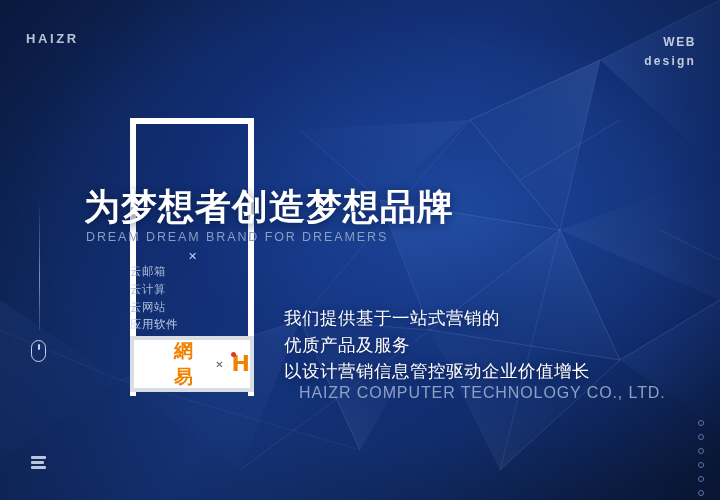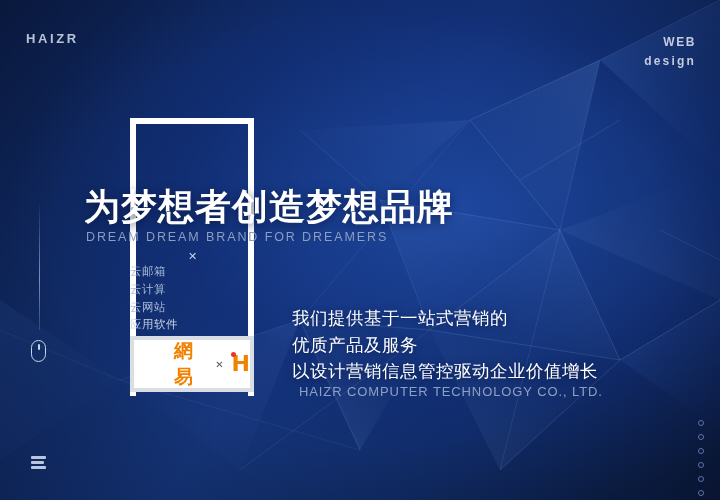--- a/index.html
+++ b/index.html
@@ -43,23 +43,23 @@
 
   
   .logocard{position:absolute;left:130px;top:336px;width:124px;height:56px;background:#ffffff;border:4px solid #d9dde4;
     display:flex;align-items:center;justify-content:center;gap:8px;padding-left:40px;}
   .ne{color:#f08200;font-size:19px;font-weight:bold;font-family:"DejaVu Sans","Liberation Sans",sans-serif;letter-spacing:0px;}
   .xsep{color:#5a5a5a;font-size:10px;font-weight:bold;}
   .hmark{position:relative;color:#f08200;font-size:22px;font-weight:bold;line-height:1;font-family:"DejaVu Sans","Liberation Sans",sans-serif;}
   .hmark .dot{position:absolute;left:-1px;top:-1px;width:5px;height:5px;background:#e8352a;border-radius:50%;}
 
   
-  .para{position:absolute;left:292px;top:305px;color:#ffffff;font-size:17.5px;line-height:1.52;letter-spacing:0.5px;
+  .para{position:absolute;left:284px;top:305px;color:#ffffff;font-size:17.5px;line-height:1.52;letter-spacing:0.5px;
     text-shadow:0 1px 6px rgba(0,10,40,0.5);font-family:"DejaVu Sans","Liberation Sans",sans-serif;}
-  .company{position:absolute;left:299px;top:384px;color:#8da0c2;font-size:13px;letter-spacing:0.9px;}
+  .company{position:absolute;left:299px;top:384px;color:#8da0c2;font-size:16px;letter-spacing:0.9px;}
 
   
   .vline{position:absolute;left:39px;top:202px;width:1px;height:128px;background:linear-gradient(180deg,rgba(160,180,215,0) 0%,rgba(160,180,215,0.75) 60%,rgba(160,180,215,0.2) 100%);}
   .mouse{position:absolute;left:31px;top:340px;width:15px;height:22px;border:1.5px solid #cbd5e8;border-radius:8px;}
   .mouse .wheel{position:absolute;left:50%;top:3px;margin-left:-0.5px;width:1.5px;height:6px;background:#cbd5e8;border-radius:1px;}
   .burger{position:absolute;left:31px;top:456px;width:15px;}
   .burger span{display:block;height:2.5px;background:#b9c6de;margin-bottom:2.5px;border-radius:1px;}
   .burger span:nth-child(2){width:13px;}
   .burger span:nth-child(3){width:15px;}
 

